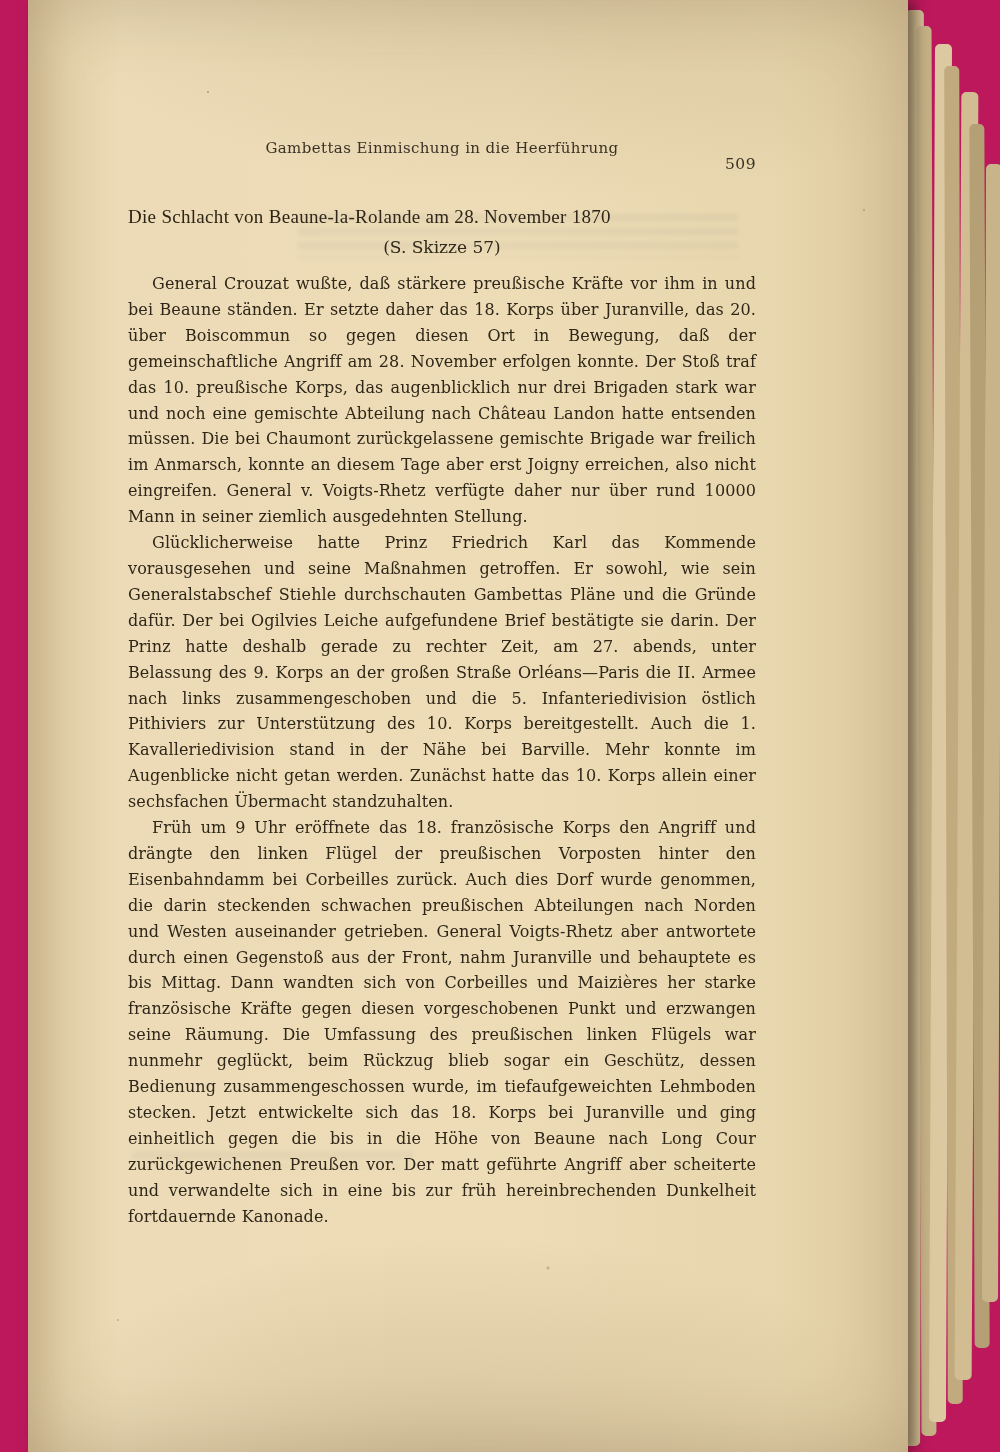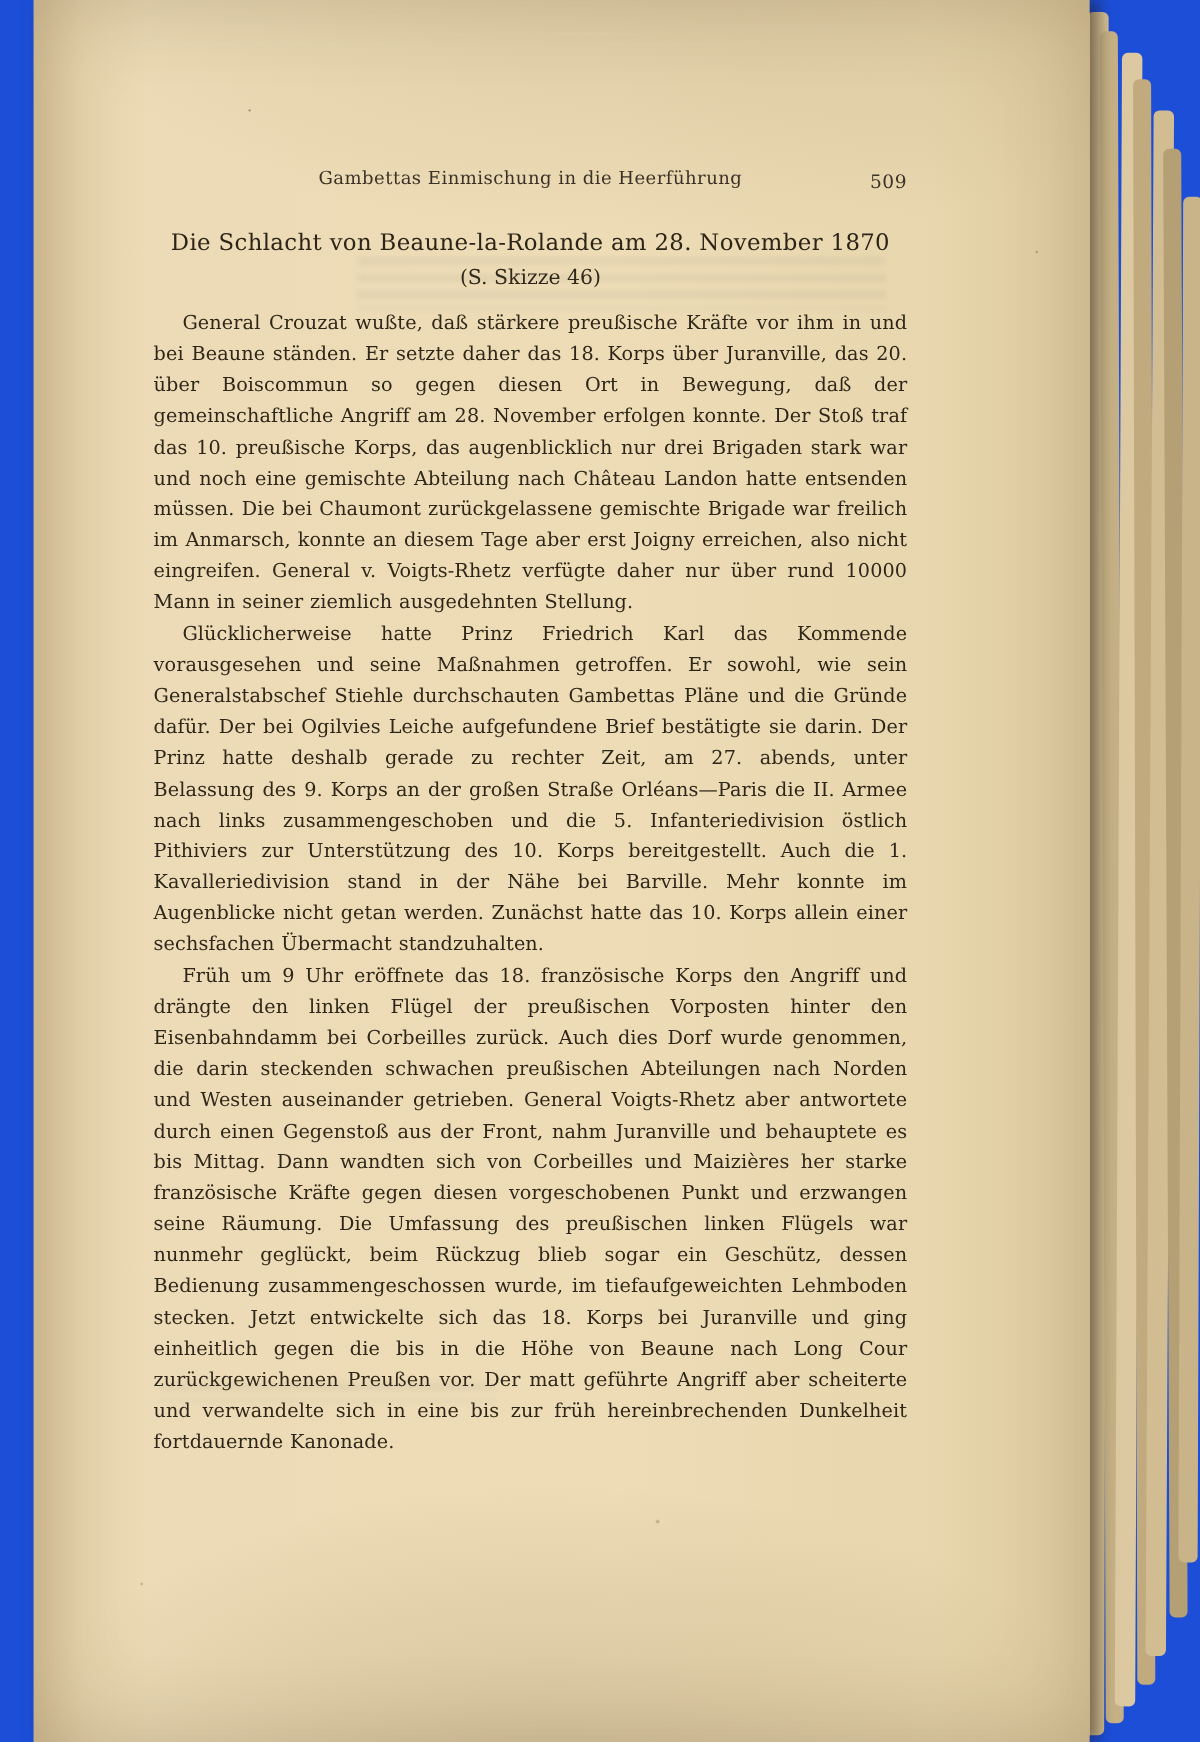--- a/index.html
+++ b/index.html
@@ -2,21 +2,21 @@
 <html lang="de"><head>
 <meta charset="utf-8">
 <style>
   * { margin: 0; padding: 0; box-sizing: border-box; }
   html, body {
     width: 1000px; height: 1452px;
     background: #060606;
     overflow: hidden;
     font-family: "DejaVu Serif", "Liberation Serif", serif;
   }
-  .scene { position: relative; width: 1000px; height: 1452px; background: #1d4ed8; }
+  .scene { position: relative; width: 1000px; height: 1452px; background: #be185d; }
 
   
   .edge-strip { position: absolute; border-radius: 5px; z-index: 1; }
   .s1 { left: 904px; top: 10px;  bottom: 6px;   width: 18px; background: #d3bf96; transform: rotate(.15deg); }
   .s2 { left: 919px; top: 26px;  bottom: 16px;  width: 15px; background: #c6b186; transform: rotate(-.2deg); }
   .s3 { left: 932px; top: 44px;  bottom: 30px;  width: 17px; background: #dcc9a1; transform: rotate(.25deg); }
   .s4 { left: 946px; top: 66px;  bottom: 48px;  width: 15px; background: #c0aa7e; transform: rotate(-.15deg); }
   .s5 { left: 958px; top: 92px;  bottom: 72px;  width: 17px; background: #d2bd93; transform: rotate(.3deg); }
   .s6 { left: 972px; top: 124px; bottom: 104px; width: 15px; background: #b5a075; transform: rotate(-.25deg); }
   .s7 { left: 984px; top: 164px; bottom: 150px; width: 16px; background: #c9b489; transform: rotate(.2deg); }
@@ -42,31 +42,31 @@
   .running-header {
     position: relative;
     margin-top: 139px;
     height: 22px;
     font-size: 15px;
     letter-spacing: .4px;
     color: #3a3226;
     text-align: center;
   }
   .running-header .pagenum {
-    position: absolute; right: 0; top: 4px;
+    position: absolute; right: 0; top: 16px;
     font-size: 15.5px; letter-spacing: .5px;
   }
 
   .book-title {
-    margin-top: 30px;
+    margin-top: 45px;
     font-size: 19px;
     font-weight: normal;
-    text-align: center;
     letter-spacing: .3px;
     color: #2c2517;
+    font-family: Liberation Serif, serif;
   }
   .subtitle {
     margin-top: 9px;
     font-size: 17px;
     text-align: center;
     color: #2e2719;
   }
 
   .body-copy { margin-top: 14px; }
   .body-copy p {
@@ -115,21 +115,21 @@
 
     <div class="text-block">
 
       <div class="running-header">
         <span>Gambettas Einmischung in die Heerführung</span>
         <span class="pagenum">509</span>
       </div>
 
       <h1 class="book-title">Die Schlacht von Beaune-la-Rolande am 28. November 1870</h1>
 
-      <div class="subtitle">(S. Skizze 46)</div>
+      <div class="subtitle">(S. Skizze 57)</div>
 
       <div class="body-copy">
         <p>General Crouzat wußte, daß stärkere preußische Kräfte vor ihm in und bei Beaune ständen. Er setzte daher das 18. Korps über Juranville, das 20. über Boiscommun so gegen diesen Ort in Bewegung, daß der gemeinschaftliche Angriff am 28. November erfolgen konnte. Der Stoß traf das 10. preußische Korps, das augenblicklich nur drei Brigaden stark war und noch eine gemischte Abteilung nach Château Landon hatte entsenden müssen. Die bei Chaumont zurückgelassene gemischte Brigade war freilich im Anmarsch, konnte an diesem Tage aber erst Joigny erreichen, also nicht eingreifen. General v. Voigts-Rhetz verfügte daher nur über rund 10000 Mann in seiner ziemlich ausgedehnten Stellung.</p>
         <p>Glücklicherweise hatte Prinz Friedrich Karl das Kommende vorausgesehen und seine Maßnahmen getroffen. Er sowohl, wie sein Generalstabschef Stiehle durchschauten Gambettas Pläne und die Gründe dafür. Der bei Ogilvies Leiche aufgefundene Brief bestätigte sie darin. Der Prinz hatte deshalb gerade zu rechter Zeit, am 27. abends, unter Belassung des 9. Korps an der großen Straße Orléans—Paris die II. Armee nach links zusammengeschoben und die 5. Infanteriedivision östlich Pithiviers zur Unterstützung des 10. Korps bereitgestellt. Auch die 1. Kavalleriedivision stand in der Nähe bei Barville. Mehr konnte im Augenblicke nicht getan werden. Zunächst hatte das 10. Korps allein einer sechsfachen Übermacht standzuhalten.</p>
         <p>Früh um 9 Uhr eröffnete das 18. französische Korps den Angriff und drängte den linken Flügel der preußischen Vorposten hinter den Eisenbahndamm bei Corbeilles zurück. Auch dies Dorf wurde genommen, die darin steckenden schwachen preußischen Abteilungen nach Norden und Westen auseinander getrieben. General Voigts-Rhetz aber antwortete durch einen Gegenstoß aus der Front, nahm Juranville und behauptete es bis Mittag. Dann wandten sich von Corbeilles und Maizières her starke französische Kräfte gegen diesen vorgeschobenen Punkt und erzwangen seine Räumung. Die Umfassung des preußischen linken Flügels war nunmehr geglückt, beim Rückzug blieb sogar ein Geschütz, dessen Bedienung zusammengeschossen wurde, im tiefaufgeweichten Lehmboden stecken. Jetzt entwickelte sich das 18. Korps bei Juranville und ging einheitlich gegen die bis in die Höhe von Beaune nach Long Cour zurückgewichenen Preußen vor. Der matt geführte Angriff aber scheiterte und verwandelte sich in eine bis zur früh hereinbrechenden Dunkelheit fortdauernde Kanonade.</p>
       </div>
 
     </div>
   </div>
 </div>

